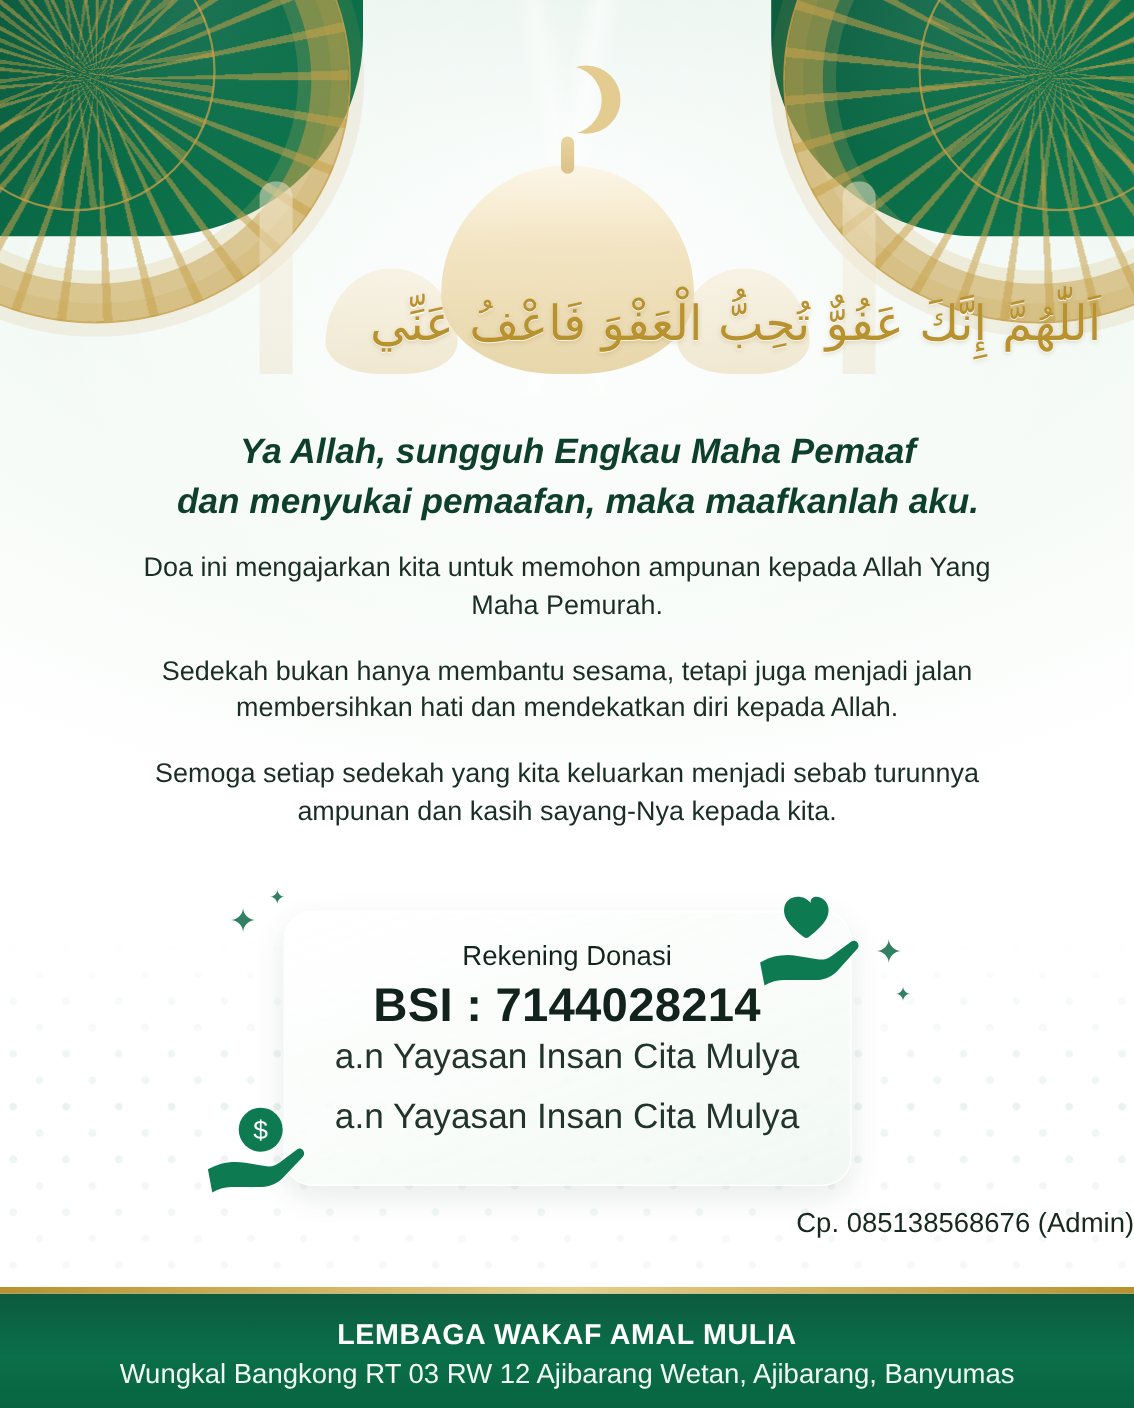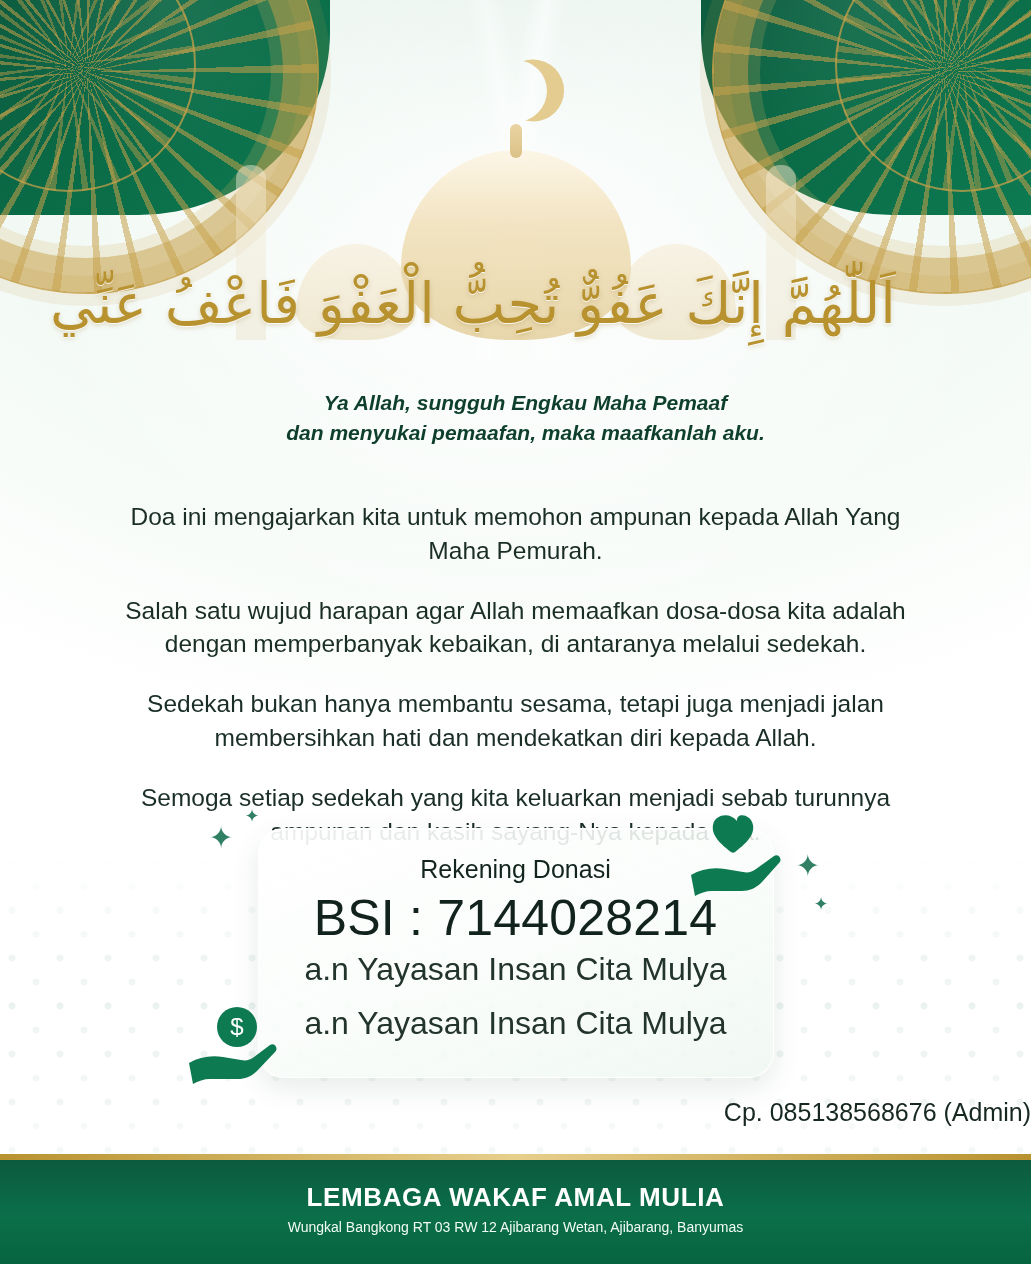--- a/index.html
+++ b/index.html
@@ -165,39 +165,39 @@
     width: 100%;
     height: 100%;
     box-sizing: border-box;
   }
 
   .arabic {
     position: absolute;
     top: 262px;
     left: 0;
     right: 0;
-    text-align: left;
+    text-align: right;
     font-family: "DejaVu Sans", sans-serif;
-    font-size: 56px;
+    font-size: 44px;
     line-height: 1.5;
     direction: rtl;
     color: #b8922f;
     text-shadow: 0 1px 0 rgba(255,255,255,0.8), 0 2px 5px rgba(150,115,30,0.25);
-    padding: 0 50px;
+    padding: 0 30px;
   }
 
   .translation {
     position: absolute;
     top: 388px;
     left: 0;
     right: 0;
     text-align: center;
     font-style: italic;
     font-weight: bold;
-    font-size: 21px;
+    font-size: 32px;
     line-height: 1.42;
     color: #0e3f2c;
     padding: 0 90px;
     margin-left: 20px;
   }
 
   .body-text {
     position: absolute;
     top: 500px;
     left: 0;
@@ -225,22 +225,22 @@
     padding-top: 26px;
     box-sizing: border-box;
   }
   .card-title {
     font-size: 25px;
     font-weight: normal;
     color: #12241d;
     margin-bottom: 4px;
   }
   .acct-big {
-    font-size: 50px;
-    font-weight: normal;
+    font-size: 43px;
+    font-weight: bold;
     color: #11231c;
     letter-spacing: 0.2px;
     line-height: 1.22;
   }
   .acct-sub {
     font-size: 32px;
     color: #22342c;
     margin-bottom: 12px;
     line-height: 1.3;
   }
@@ -274,21 +274,21 @@
     right: 0;
     text-align: right;
     font-size: 25px;
     color: #16281f;
   }
 
   .footer {
     position: absolute;
     left: 0;
     right: 0;
-    bottom: 16px;
+    bottom: 0;
     height: 104px;
     background: linear-gradient(180deg, #0c5b3e 0%, #0a6f4a 55%, #086440 100%);
     color: #ffffff;
     text-align: center;
     box-sizing: border-box;
     padding-top: 22px;
   }
   .footer:before {
     content: "";
     position: absolute;
@@ -297,21 +297,21 @@
     right: 0;
     height: 6px;
     background: linear-gradient(90deg, #b8922f, #e7cf8c 50%, #b8922f);
   }
   .footer-title {
     font-size: 26px;
     font-weight: bold;
     letter-spacing: 0.6px;
   }
   .footer-addr {
-    font-size: 14px;
+    font-size: 25px;
     margin-top: 6px;
     color: #f2fbf6;
   }
 </style>
 </head>
 <body>
 
 <div class="poster">
 
   <div class="corner left"></div>
@@ -338,21 +338,20 @@
 
     <div class="arabic">اَللّٰهُمَّ إِنَّكَ عَفُوٌّ تُحِبُّ الْعَفْوَ فَاعْفُ عَنِّي</div>
 
     <div class="translation">
       <div>Ya Allah, sungguh Engkau Maha Pemaaf</div>
       <div>dan menyukai pemaafan, maka maafkanlah aku.</div>
     </div>
 
     <div class="body-text">
       <p>Doa ini mengajarkan kita untuk memohon ampunan kepada Allah Yang Maha Pemurah.</p>
-      <p>Salah satu wujud harapan agar Allah memaafkan dosa-dosa kita adalah dengan memperbanyak kebaikan, di antaranya melalui sedekah.</p>
       <p>Sedekah bukan hanya membantu sesama, tetapi juga menjadi jalan membersihkan hati dan mendekatkan diri kepada Allah.</p>
       <p>Semoga setiap sedekah yang kita keluarkan menjadi sebab turunnya ampunan dan kasih sayang-Nya kepada kita.</p>
     </div>
 
     <div class="card">
 
       <svg class="hand-heart" viewBox="0 0 120 110">
         <path d="M58 20c-7-9-22-7-24 4-2 11 9 20 18 27 1 1 3 1 4 0 9-7 20-16 18-27-2-11-17-13-16-4z" fill="#0e7a52"></path>
         <path d="M12 74c10-6 22-8 34-6l18 3c5 1 9 0 13-3l18-13c4-3 9 3 5 7L82 82c-5 5-12 8-19 8H33c-6 0-12 2-17 5l-4-21z" fill="#0e7a52"></path>
       </svg>

